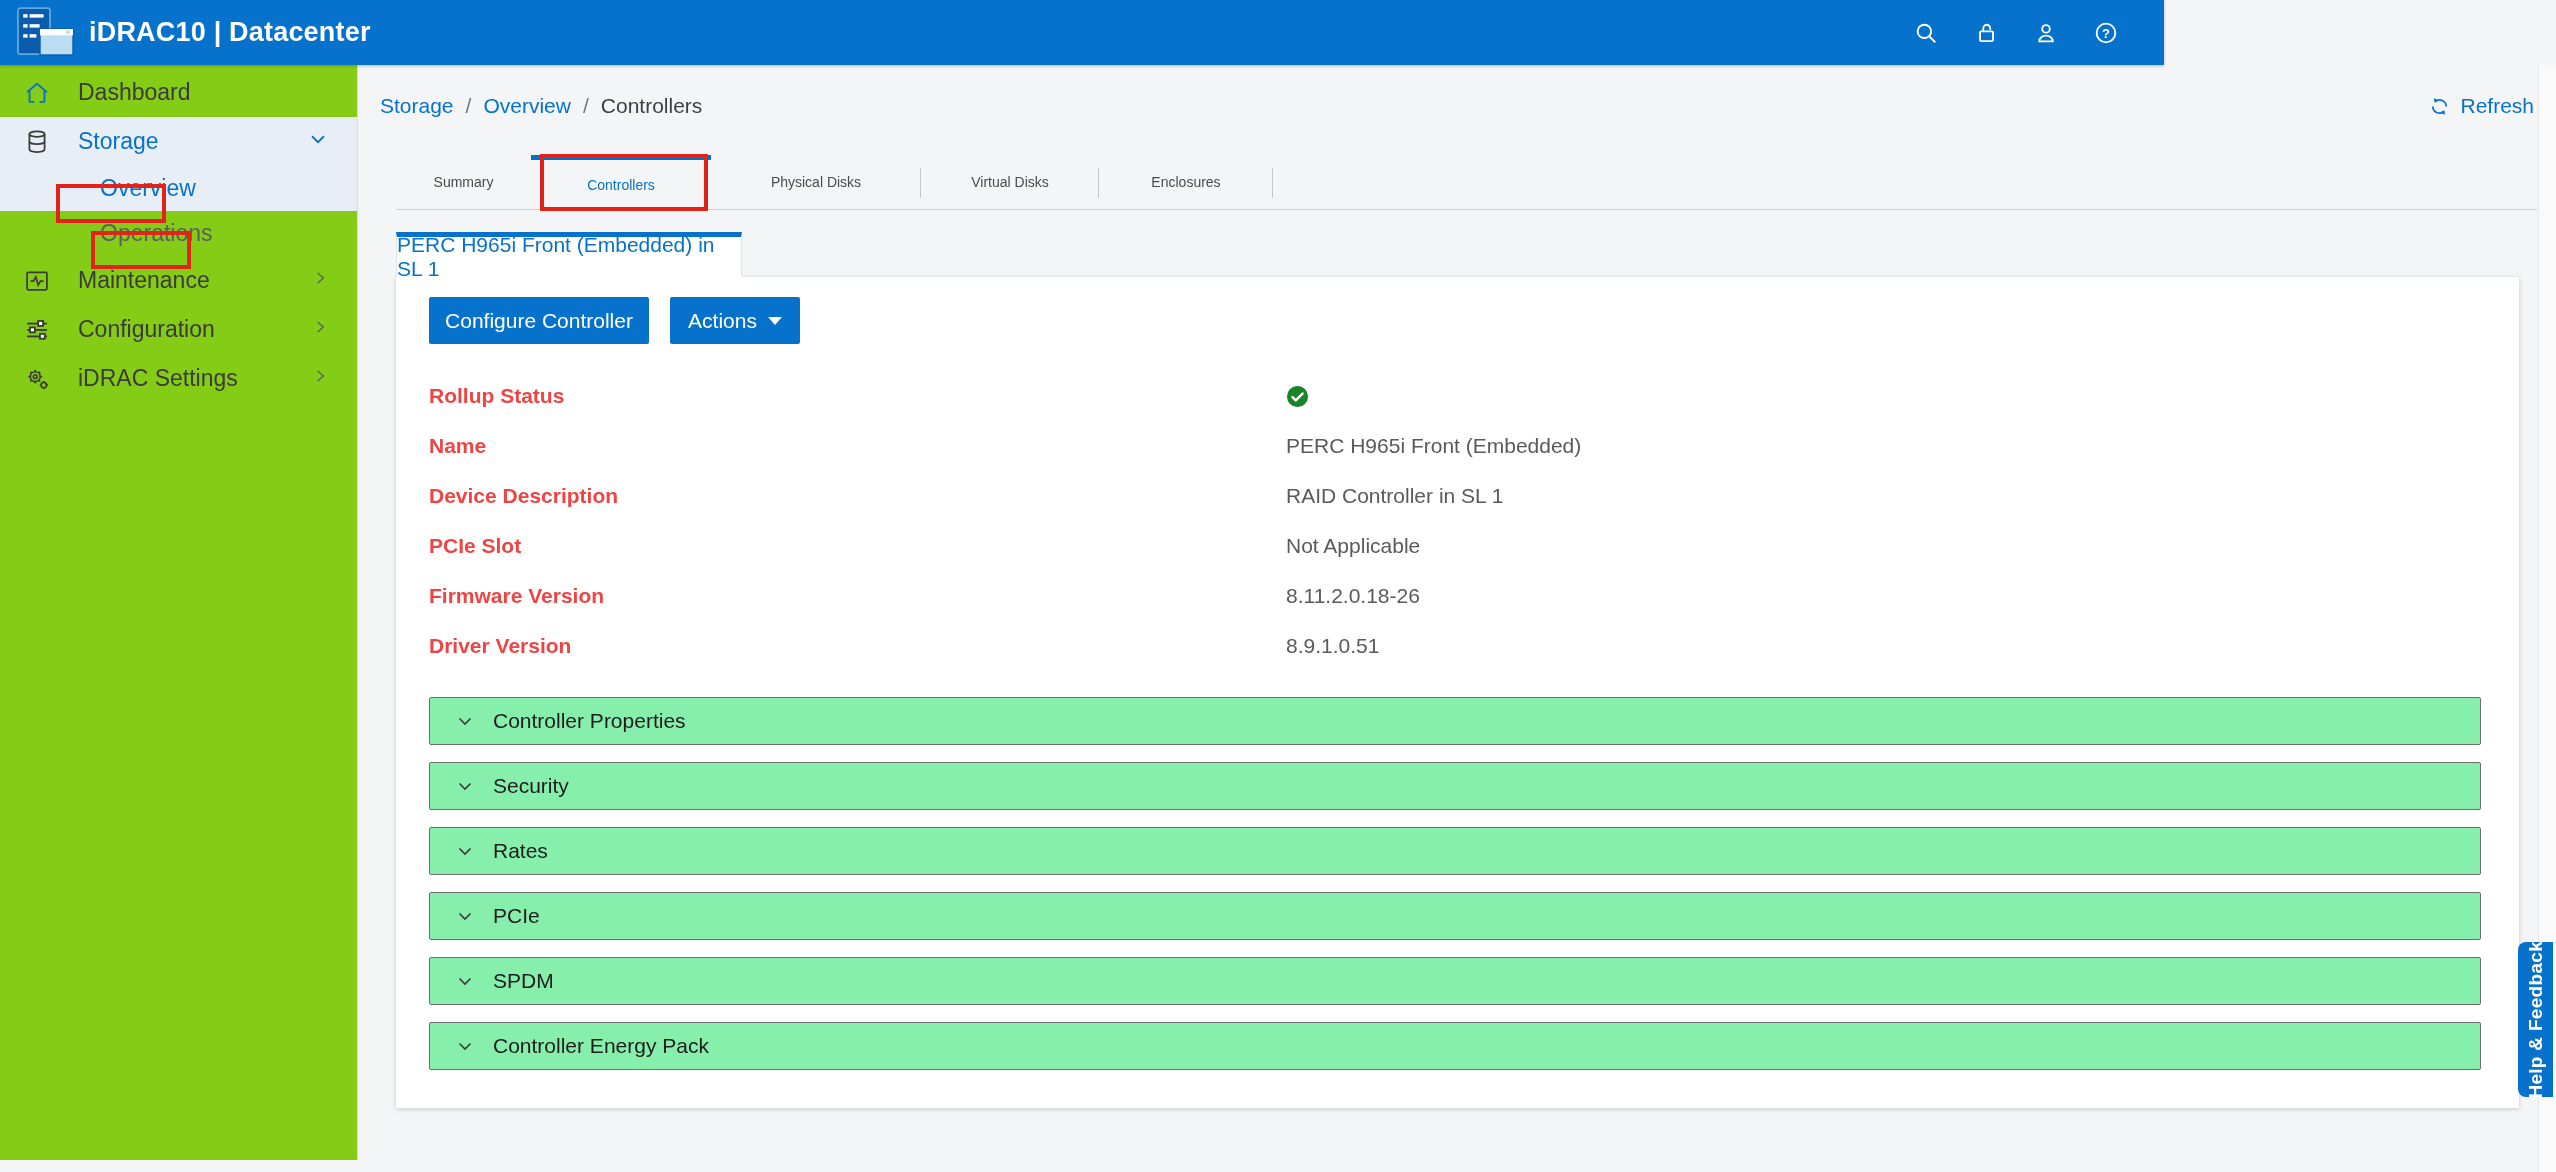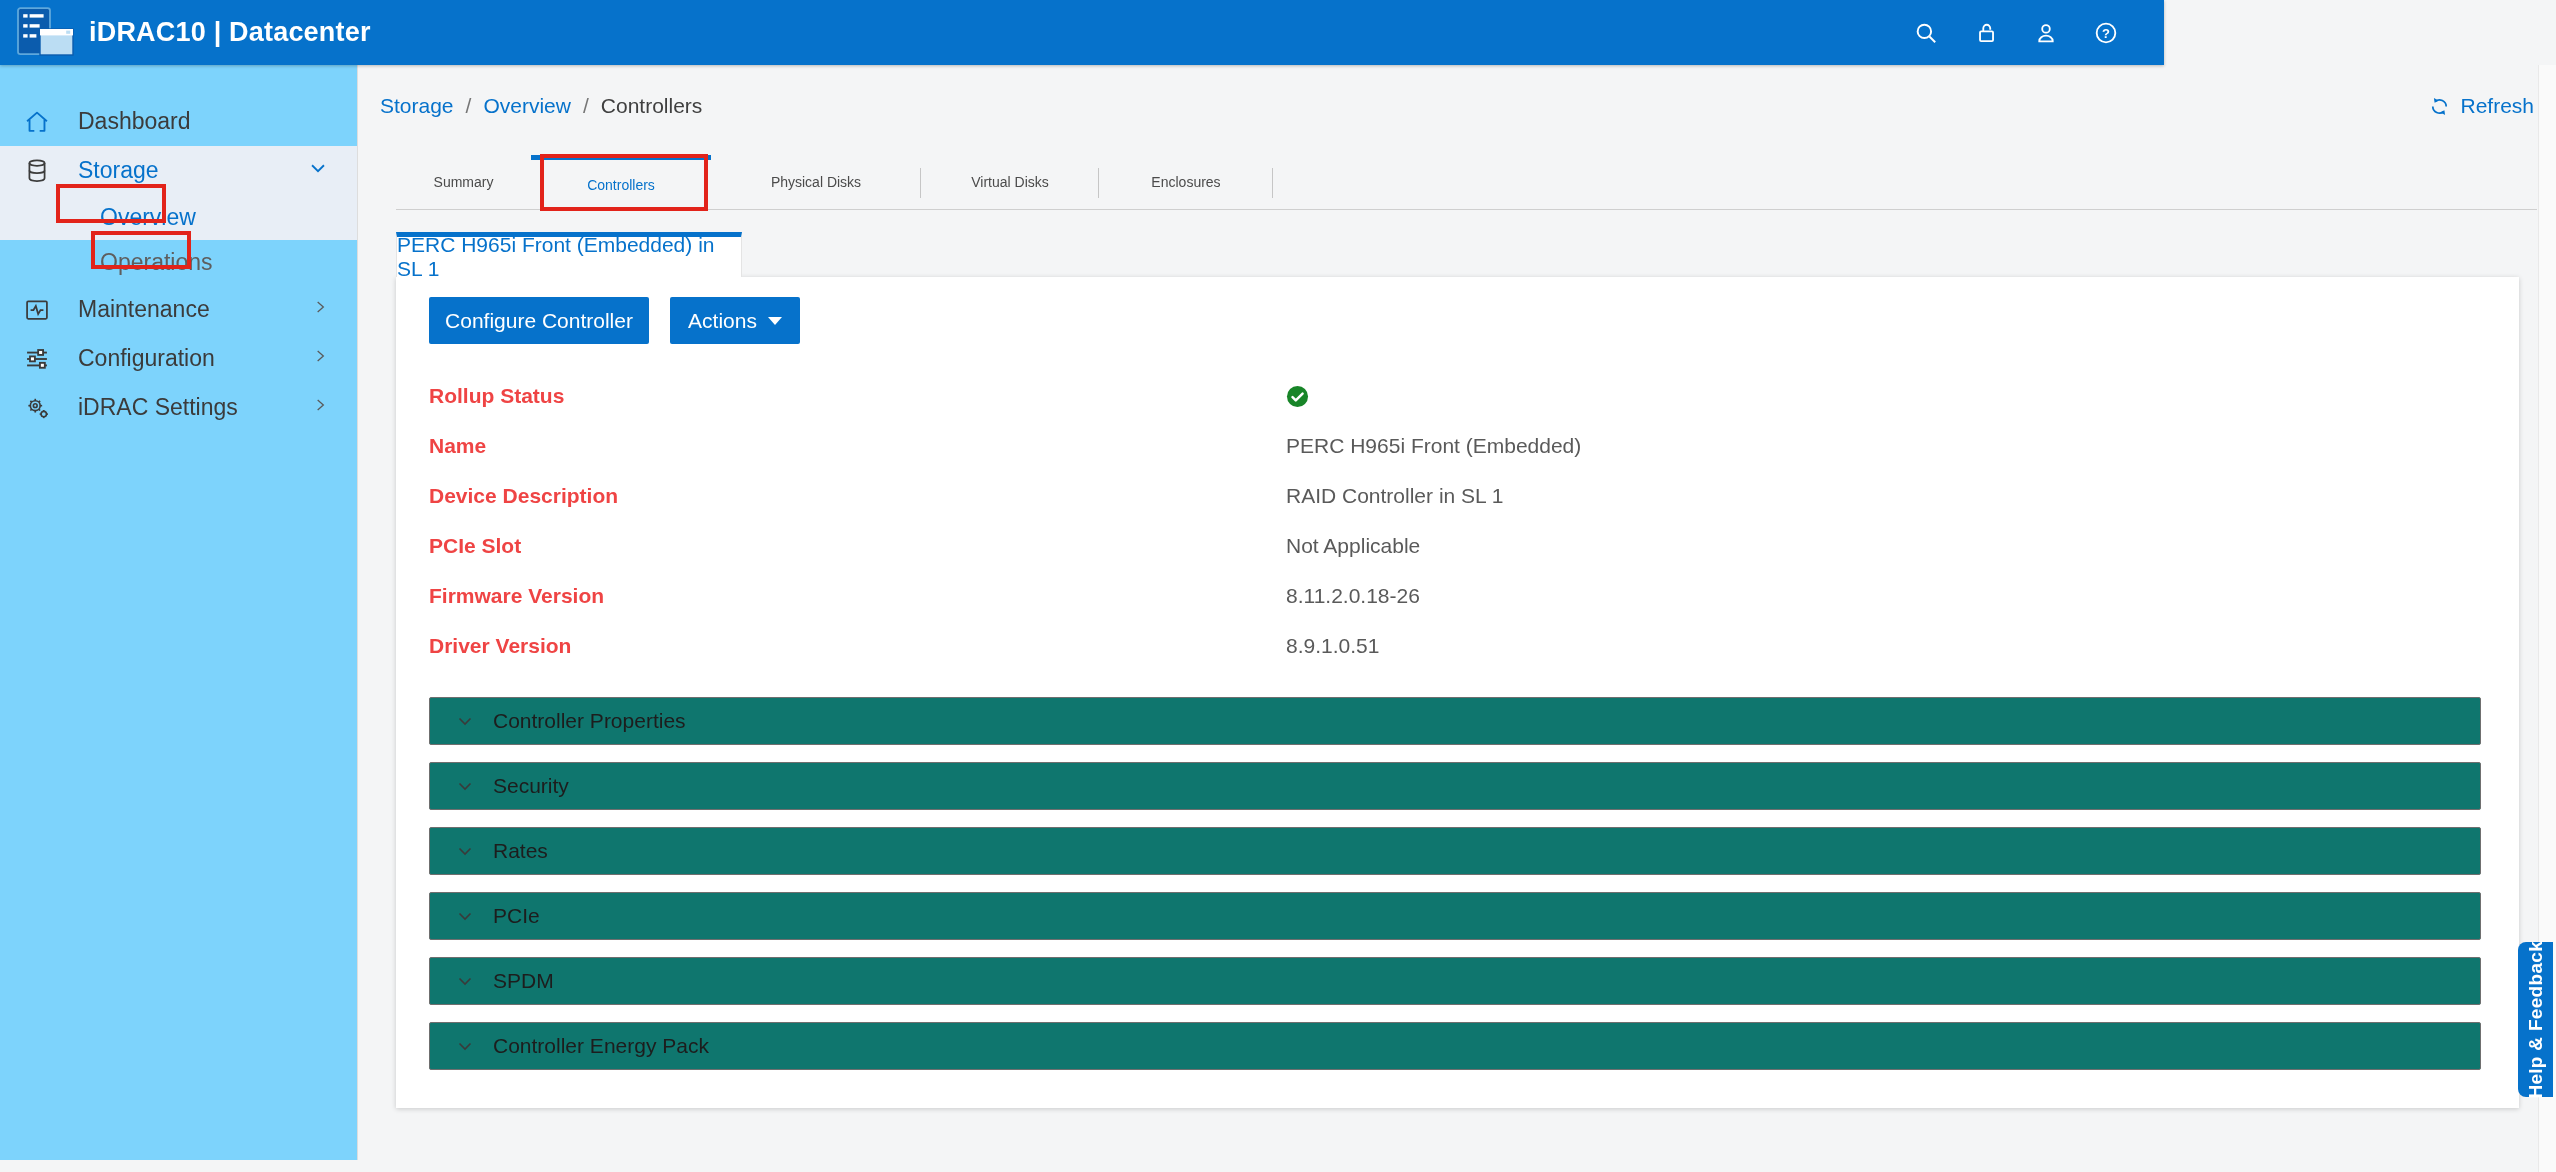--- a/index.html
+++ b/index.html
@@ -8,22 +8,22 @@
 
   
   .topbar { position:fixed; top:0; left:0; width:2164px; height:65px; background:#0672CB;
     display:flex; align-items:center; padding:0 45px 0 16px; z-index:20;
     box-shadow:0 1px 3px rgba(0,0,0,.25); }
   .app-title { color:#fff; font-size:27px; font-weight:700; margin-left:13px; letter-spacing:.2px; }
   .header-icons { margin-left:auto; display:flex; gap:34px; align-items:center; }
   .hicon { width:26px; height:26px; cursor:pointer; display:flex; align-items:center; justify-content:center; }
 
   
-  .sidebar { position:fixed; top:65px; left:0; width:358px; bottom:12px; background:#7dd3fc;
-    border-right:1px solid #DDDDDD; padding-top:32px; z-index:5; }
+  .sidebar { position:fixed; top:65px; left:0; width:358px; bottom:12px; background:#84cc16;
+    border-right:1px solid #DDDDDD; padding-top:3px; z-index:5; }
   .nav-item { height:49px; display:flex; align-items:center; padding:0 28px 0 22px;
     font-size:23px; color:#3B3B3B; cursor:pointer; }
   .nav-item .nicon { width:30px; display:flex; justify-content:center; margin-right:26px; }
   .nav-item .grow { flex:1; }
   .nav-sub { height:45px; display:flex; align-items:center; padding-left:100px;
     font-size:23px; color:#5E5E5E; cursor:pointer; }
   .active-band { background:#E8EEF6; }
   .blue-text { color:#0672CB; }
 
   
@@ -66,21 +66,21 @@
   .caret { display:inline-block; margin-left:11px; border-left:7px solid transparent;
     border-right:7px solid transparent; border-top:8px solid #fff; }
 
   .details { margin-top:27px; }
   .drow { height:50px; display:flex; align-items:center; }
   .dlabel { width:857px; font-weight:700; font-size:21px; color:#ef4444; }
   .dvalue { font-size:21px; color:#5A5A5A; }
 
   .acc-list { margin-top:26px; }
   .acc { height:48px; border:1px solid #6F6F6F; border-radius:2px; display:flex;
-    align-items:center; padding-left:25px; margin-bottom:17px; background:#0f766e; cursor:pointer; }
+    align-items:center; padding-left:25px; margin-bottom:17px; background:#86efac; cursor:pointer; }
   .acc .chev { margin-right:18px; display:flex; }
   .acc-label { font-size:21px; color:#1D1D1D; }
 
   
   .scroll-strip { position:fixed; right:0; top:65px; bottom:0; width:18px; background:#FAFAFA;
     border-left:1px solid #E9E9E9; z-index:6; }
   .help-tab { position:fixed; right:3px; top:942px; width:35px; height:155px; background:#0672CB;
     border-radius:8px 0 0 8px; display:flex; align-items:center; justify-content:center;
     z-index:30; cursor:pointer; }
   .help-tab span { writing-mode:vertical-rl; transform:rotate(180deg); color:#fff;

